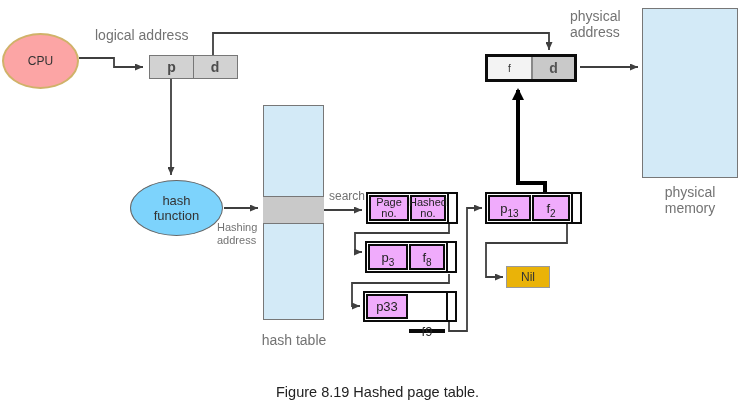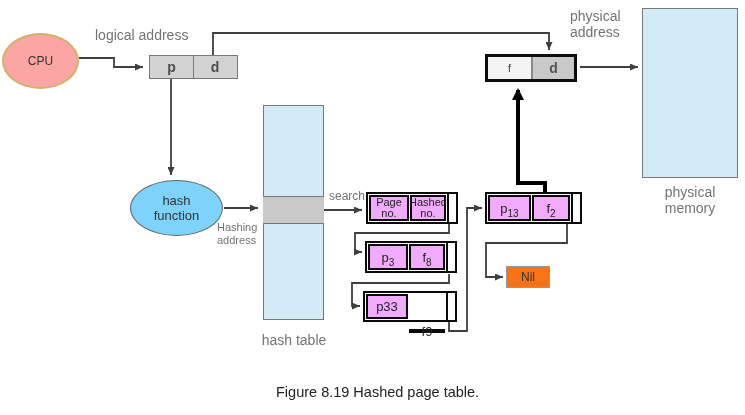--- a/index.html
+++ b/index.html
@@ -57,21 +57,21 @@
     border:2px solid #0a0a0a;margin:1px 0 1px 1px;
     display:flex;align-items:center;justify-content:center;
     background:#f0abfc;font-size:13px;color:#222;
   }
   .node .cell.hdr{font-size:11px;line-height:11px;text-align:center;flex-direction:column;}
   .node .ptr{width:9px;border-left:2px solid #0a0a0a;margin-left:1px;}
   .node sub{font-size:10px;line-height:0;}
   
   .nil{
     z-index:2;left:506px;top:266px;width:44px;height:22px;
-    background:#f97316;border:1.5px solid #999;
+    background:#eab308;border:1.5px solid #999;
     display:flex;align-items:center;justify-content:center;font-size:12px;color:#333;
   }
   .caption{
     position:absolute;left:276px;top:384px;z-index:3;
     font-size:14.5px;color:#222;white-space:nowrap;
   }
   .caption .capb{font-weight:normal;margin-right:4px;}
   .tc{text-align:center;}
 </style>
 </head>

